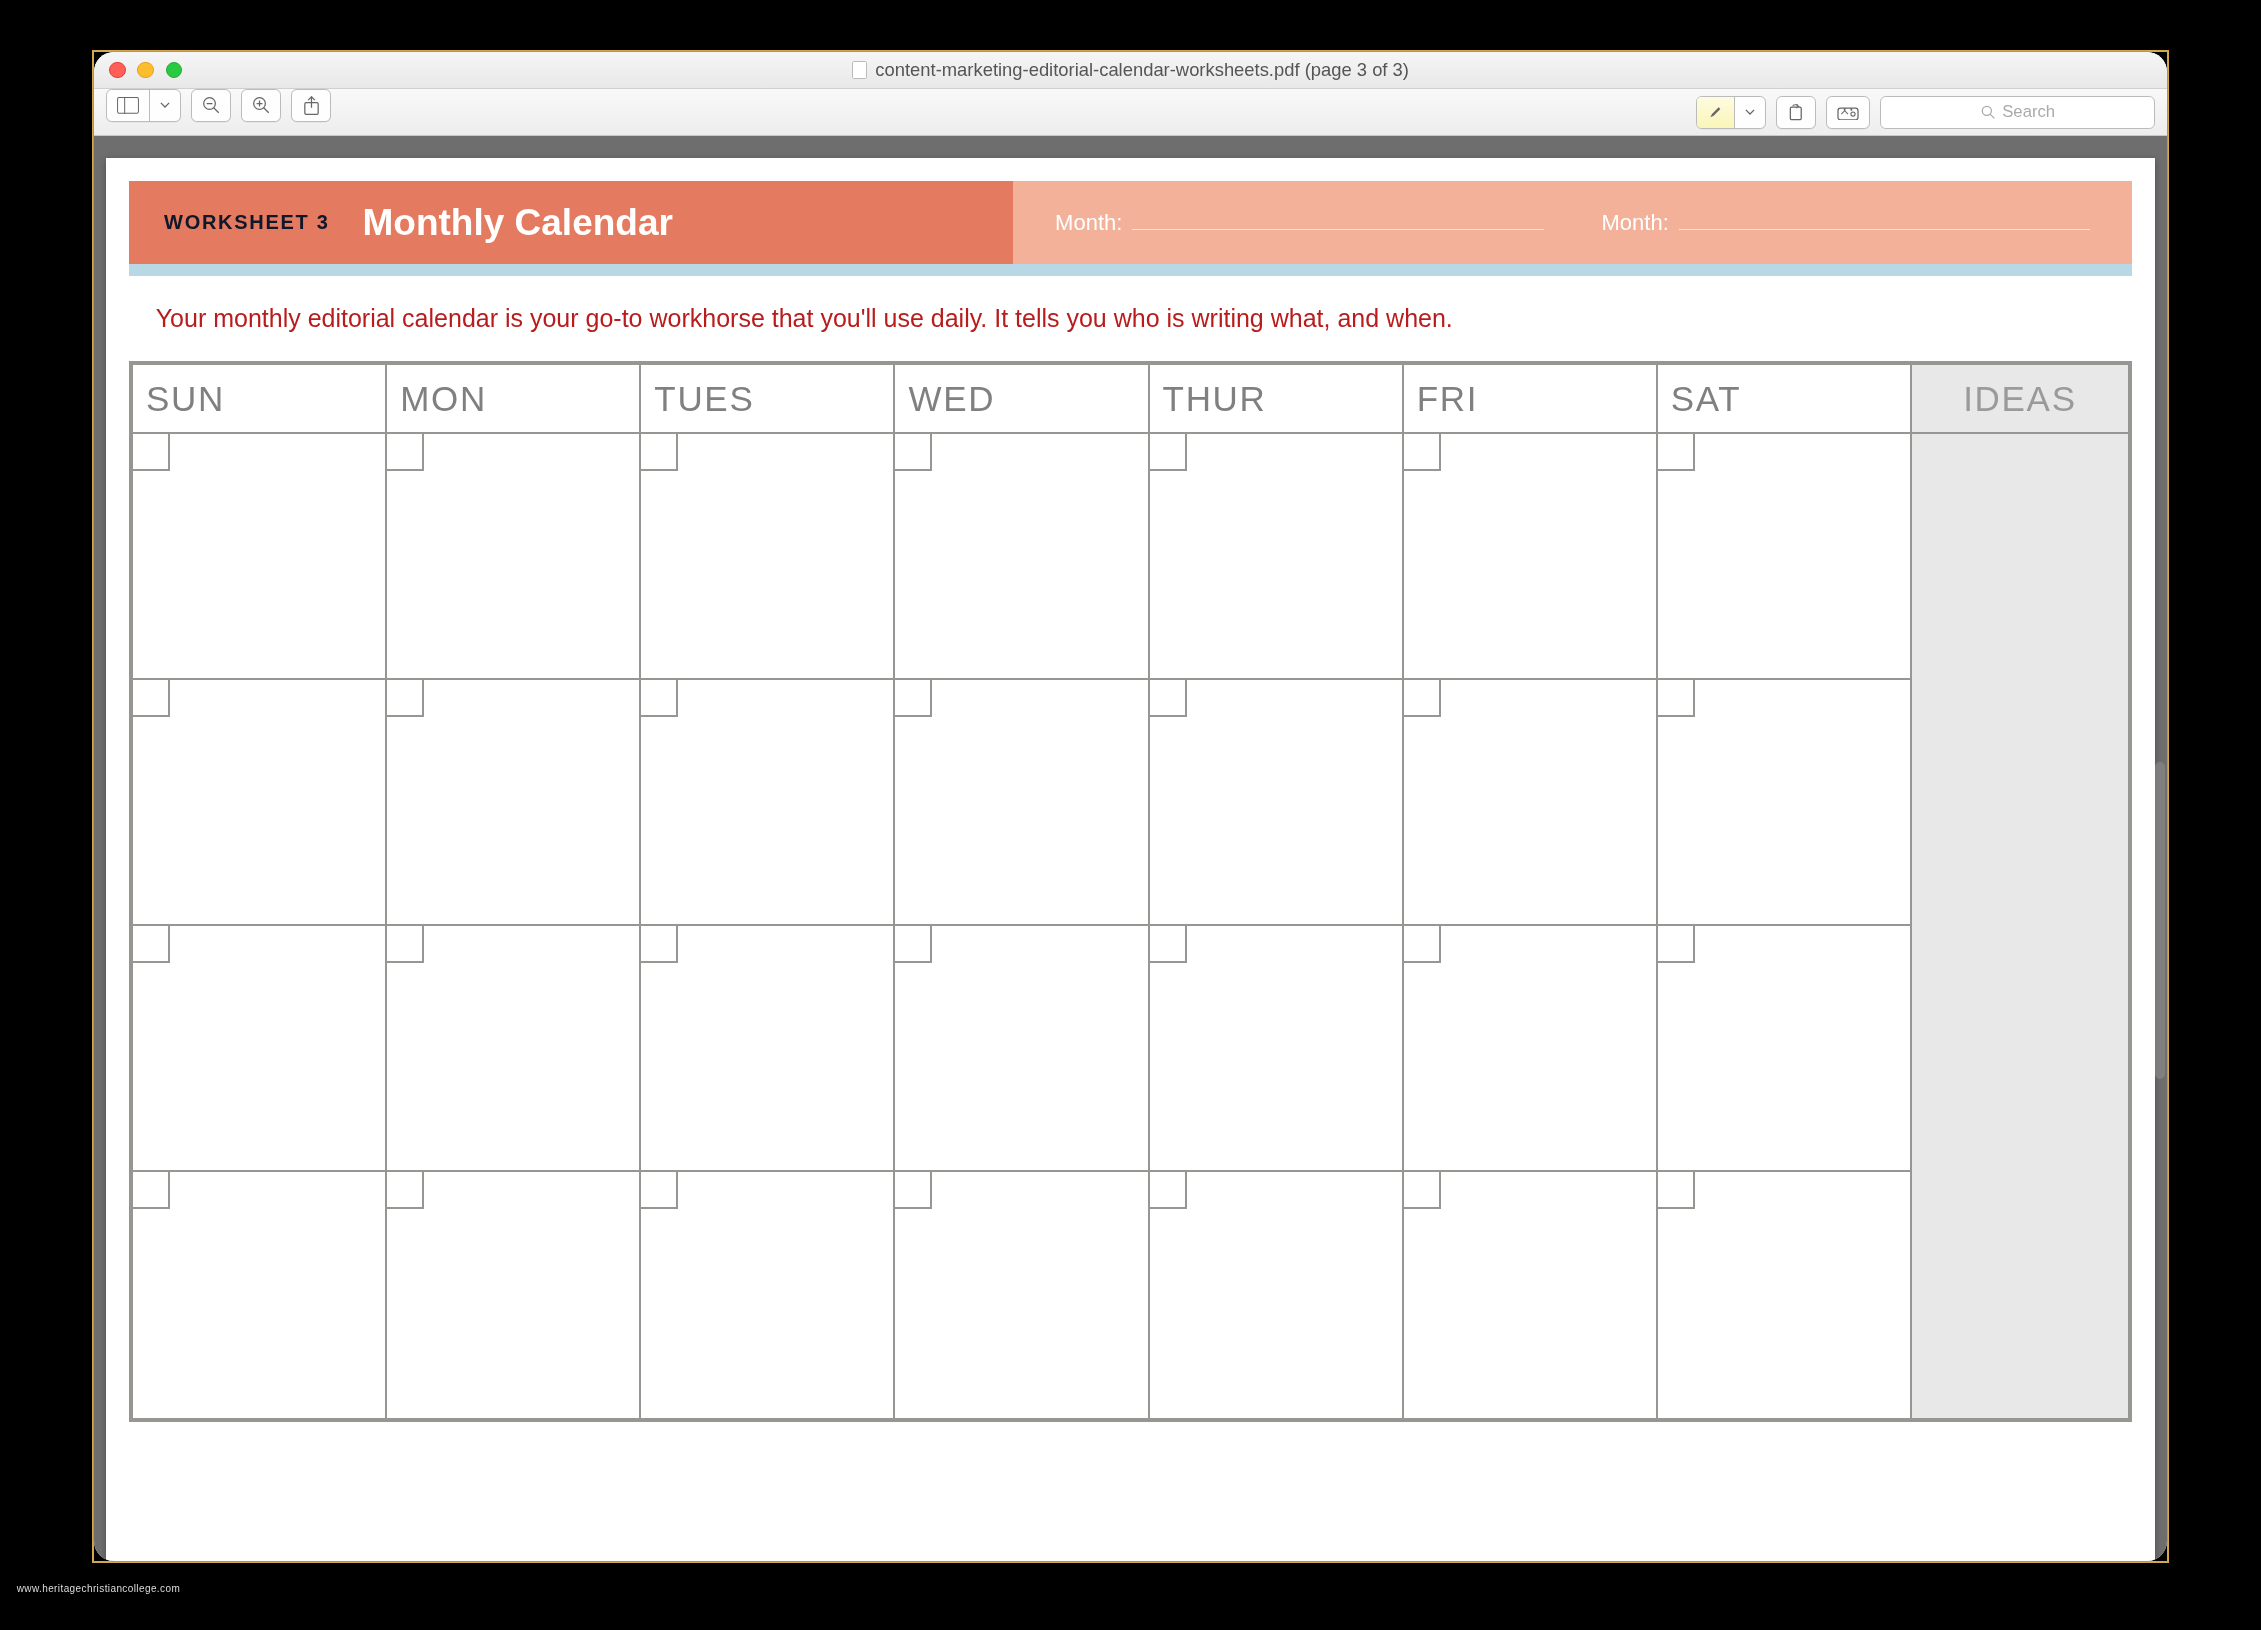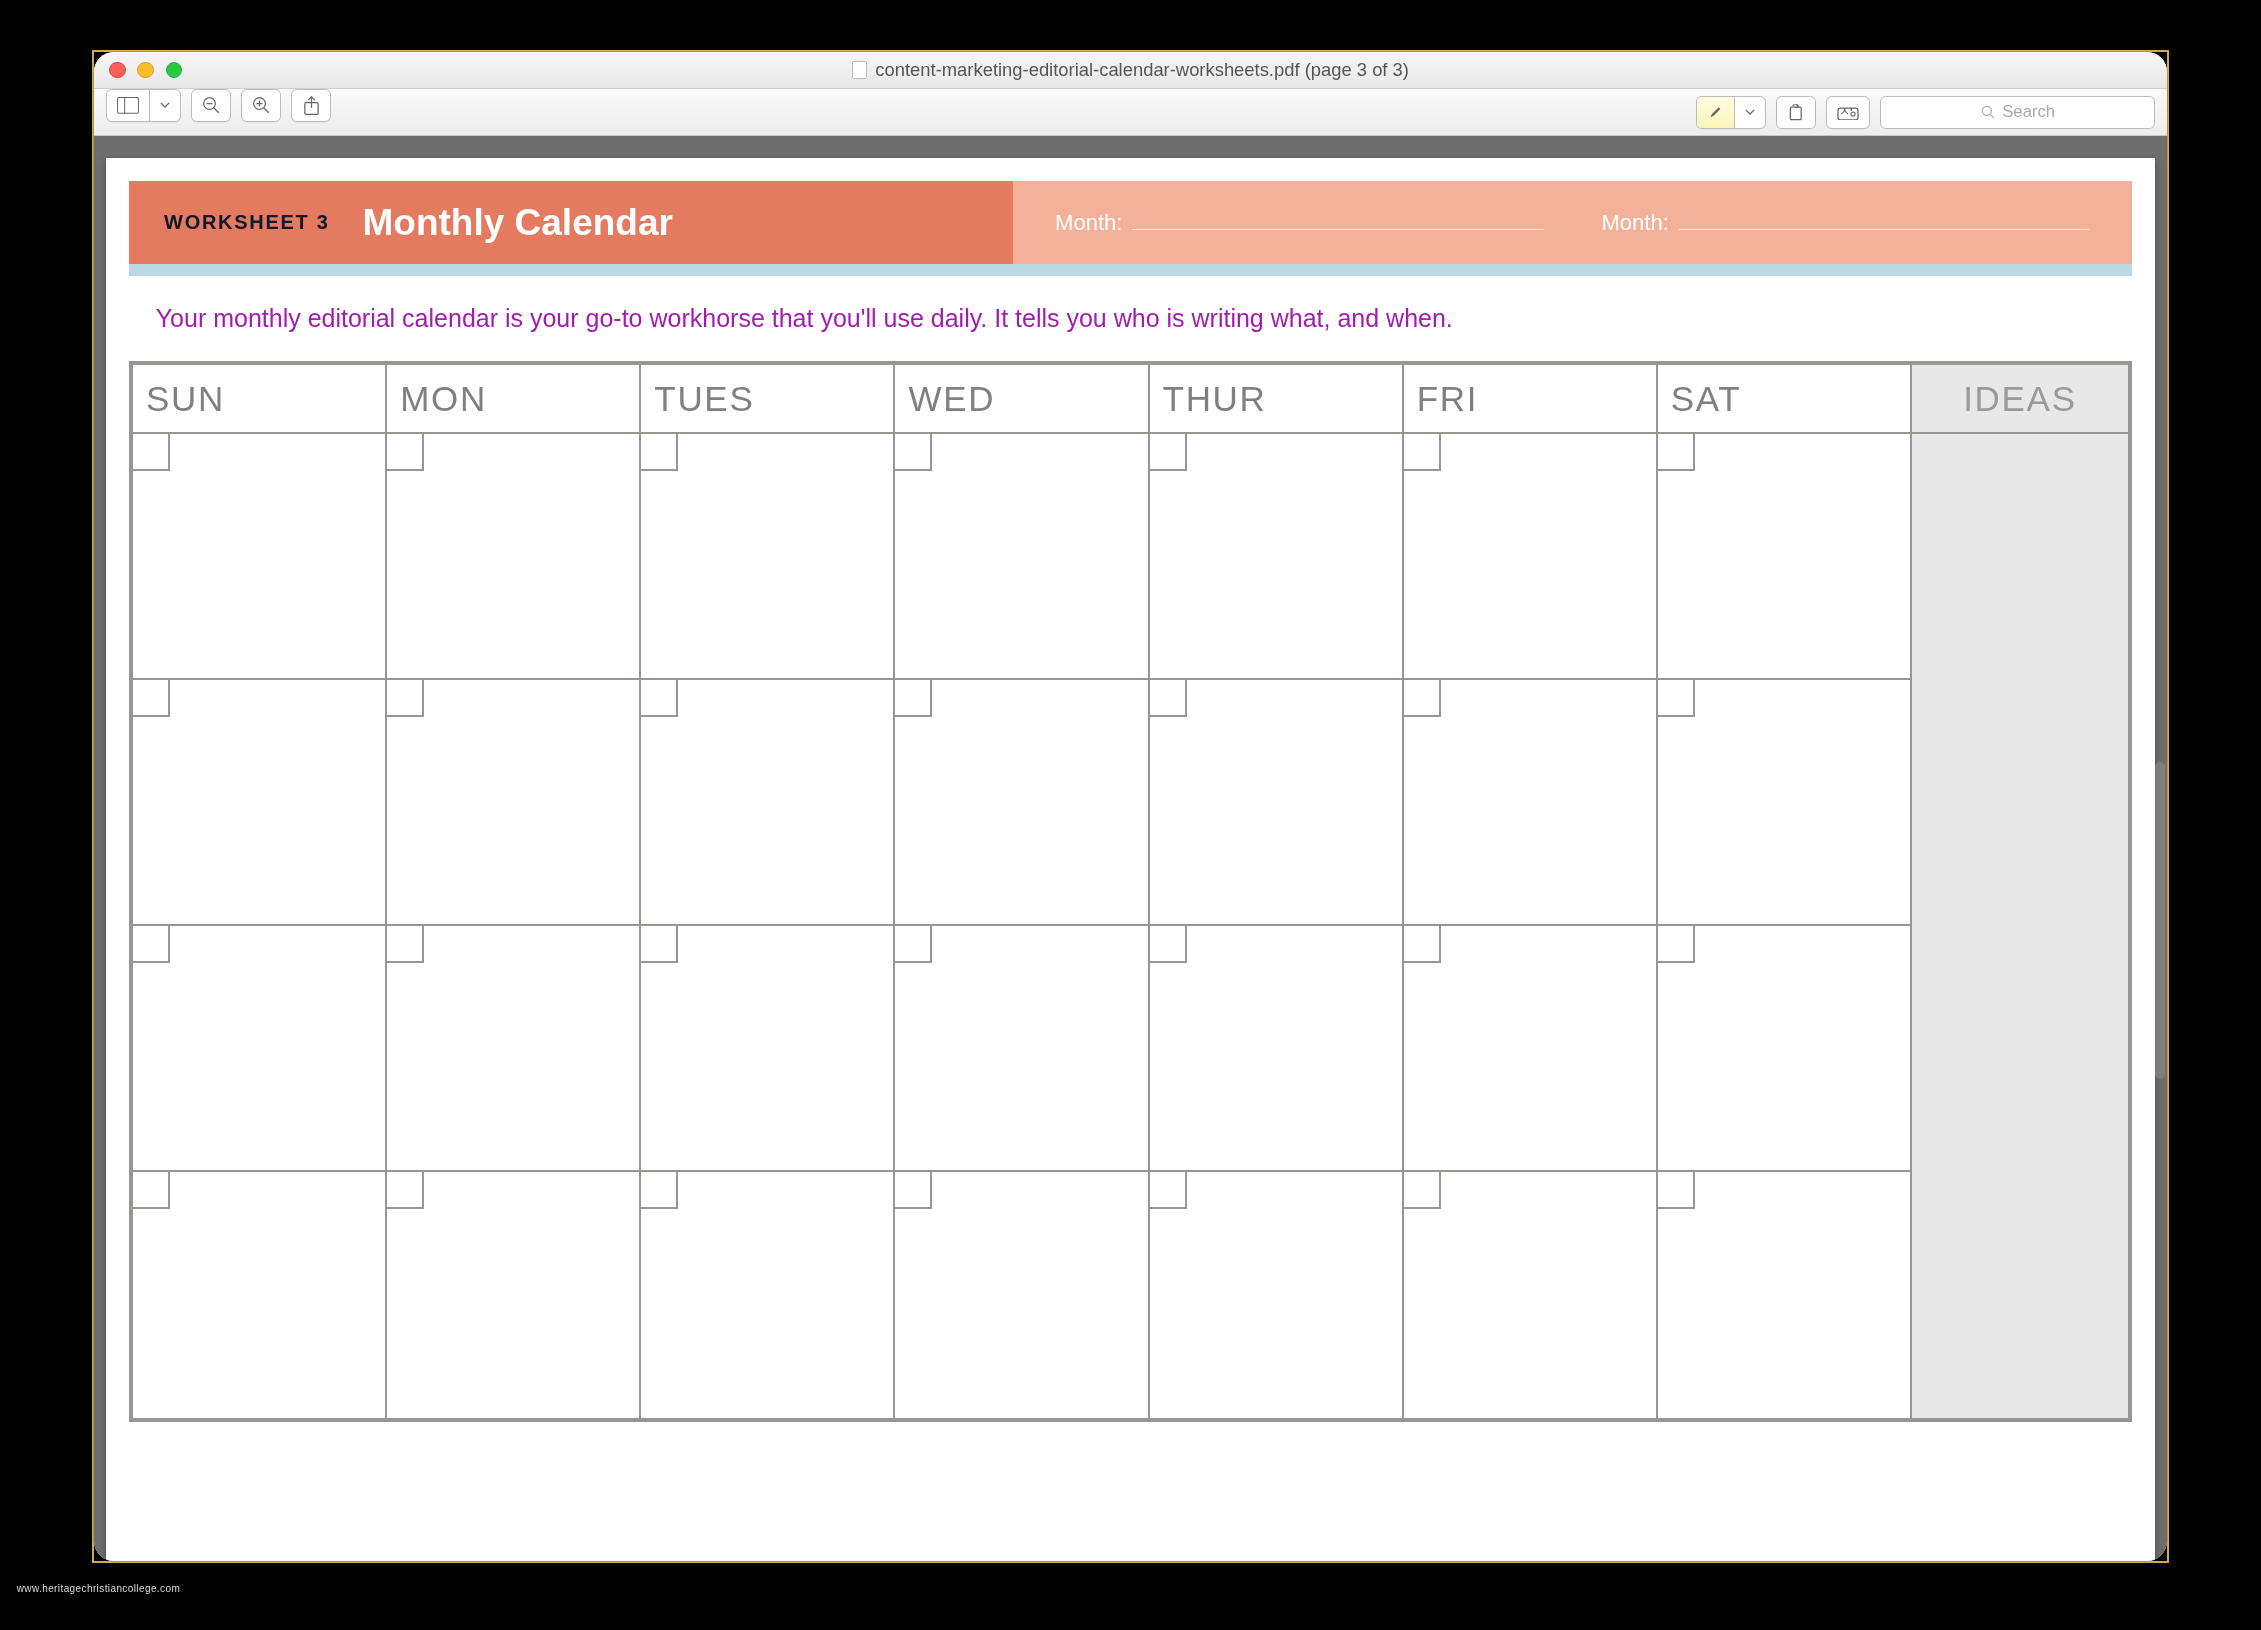--- a/index.html
+++ b/index.html
@@ -225,21 +225,21 @@
     }
     
     .blue-strip {
       height: 11.7px;
       background: #b9d8e6;
       margin: 0 23.4px;
     }
     
     .intro-text {
       font-size: 25px;
-      color: #a21caf;
+      color: #b91c1c;
       padding: 28px 50px 28px 50px;
     }
     
     .calendar {
       margin: 0 23.4px;
       border: 4.2px solid #989693;
     }
     
     .cal-header {
       display: grid;

